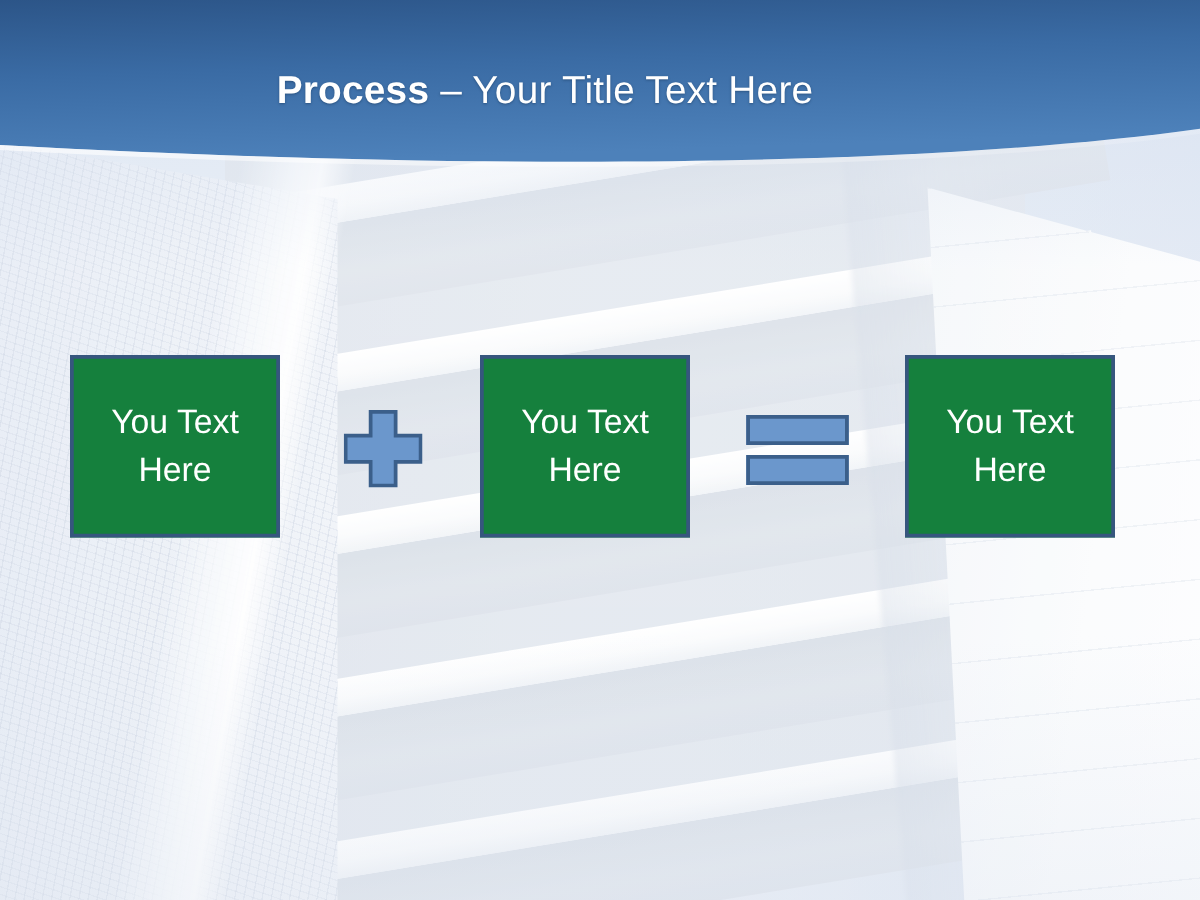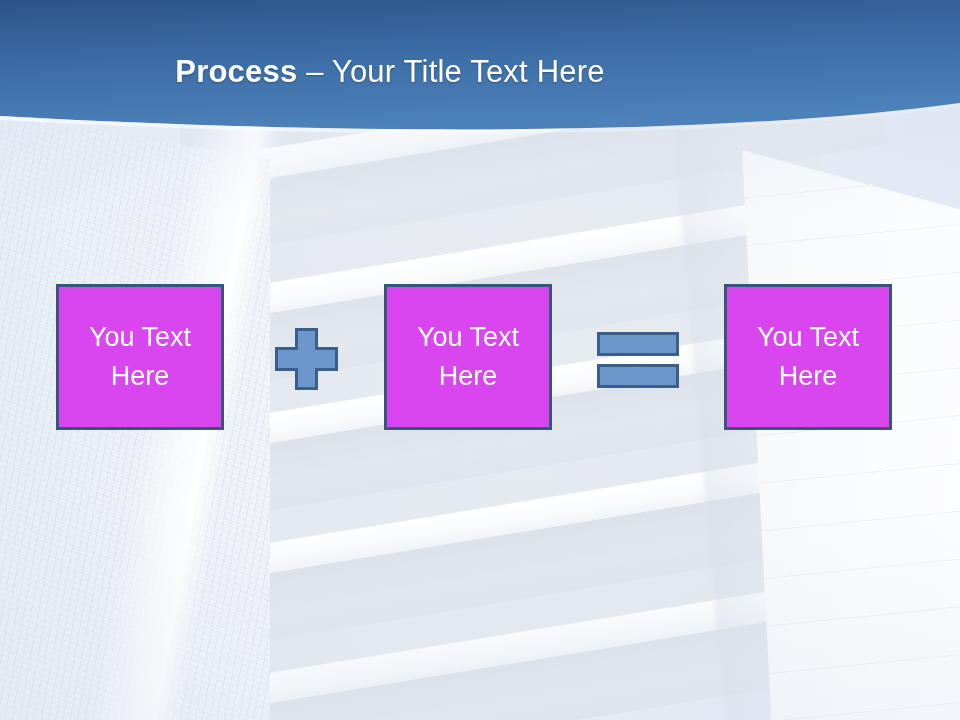--- a/index.html
+++ b/index.html
@@ -158,29 +158,30 @@
     position: absolute;
     left: 0; top: 52px;
     width: 780px;
     text-align: center;
     color: #ffffff;
     font-size: 31px;
     line-height: 40px;
     letter-spacing: 0.2px;
     text-shadow: 0 1px 2px rgba(18,44,76,0.45);
     white-space: nowrap;
+    padding-left: 46px;
   }
   .title .strong { font-weight: bold; }
   .title .light  { font-weight: normal; }
 
   
   .box {
     position: absolute;
     box-sizing: border-box;
-    background: #d946ef;
+    background: #15803d;
     border: 3px solid #36567e;
     display: flex;
     align-items: center;
     justify-content: center;
     text-align: center;
     color: #ffffff;
     font-size: 27px;
     line-height: 39px;
   }
   .box-1 { left: 56px;  top: 284px; width: 168px; height: 146px; }

